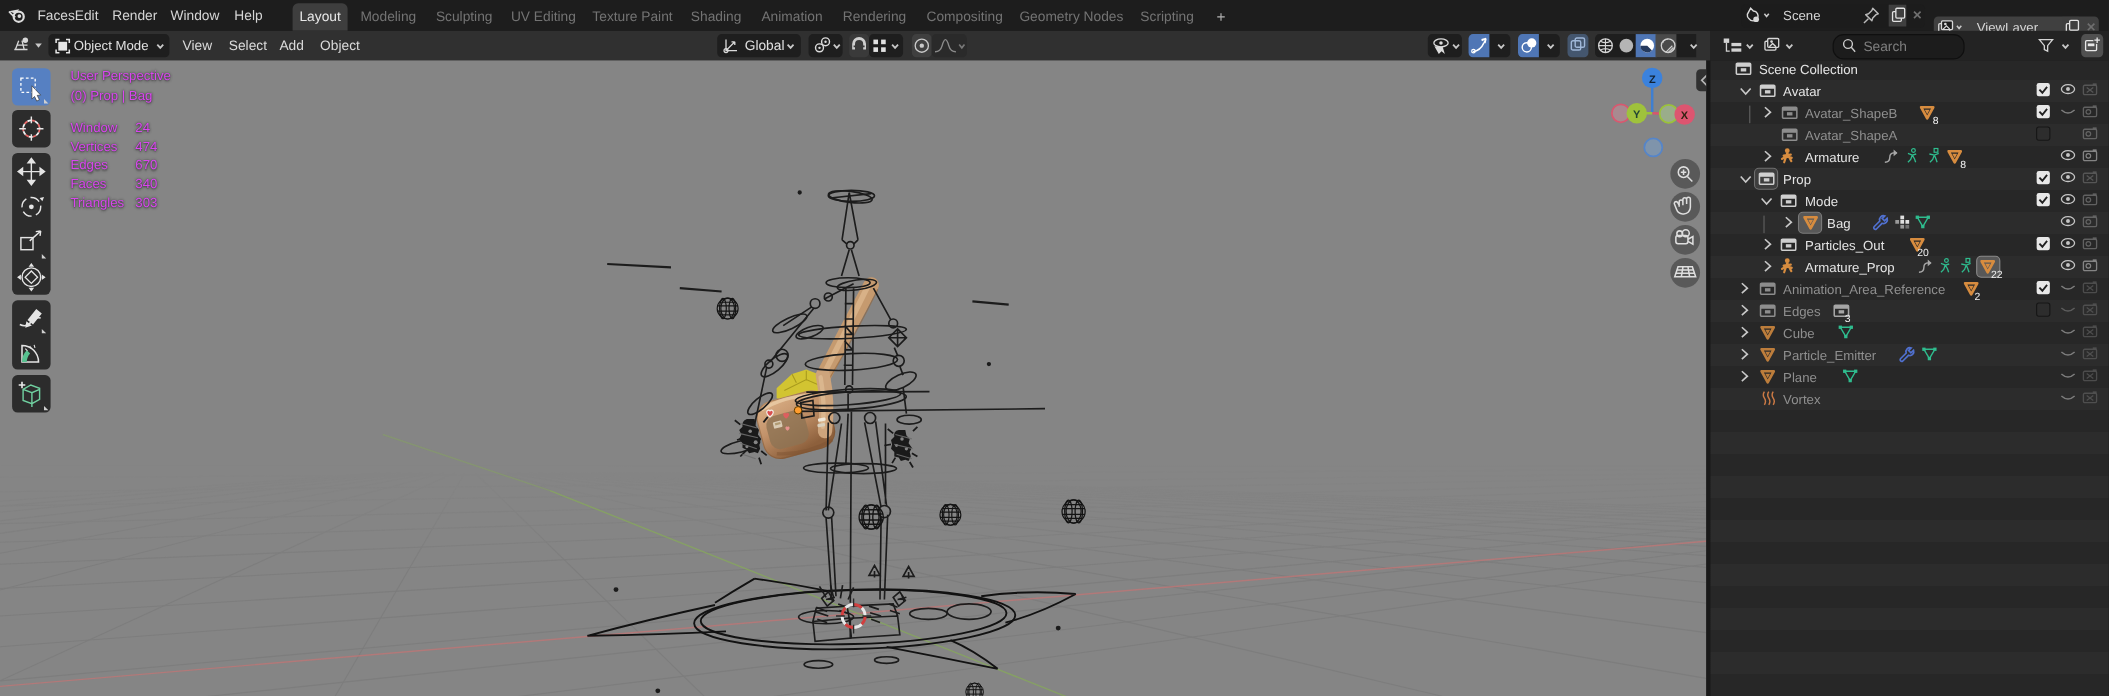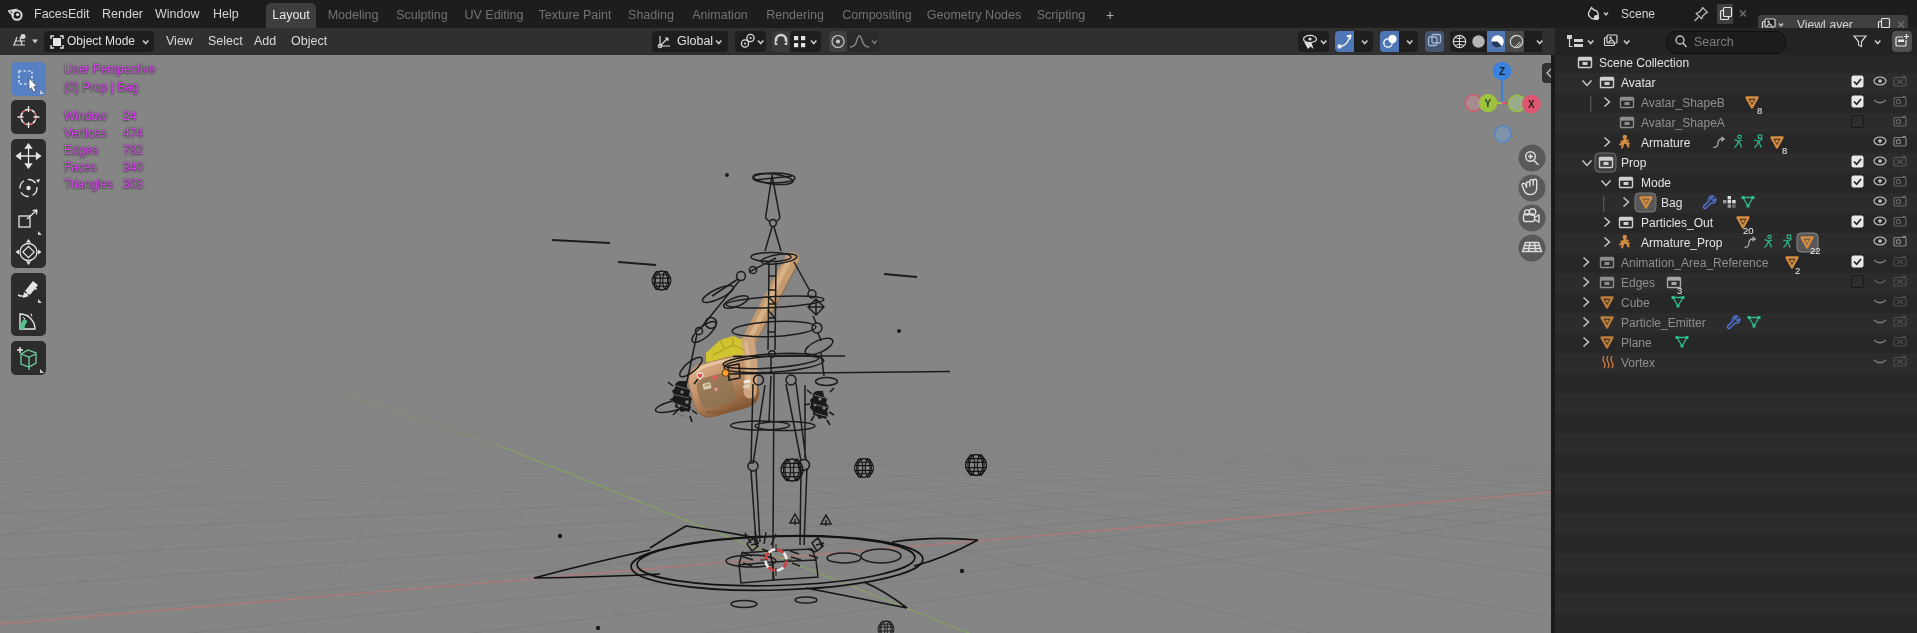--- a/index.html
+++ b/index.html
@@ -745,21 +745,21 @@
  <path d="M1552 68 l-5 5 5 5" stroke="#b5b5b5" stroke-width="1.5" fill="none"></path>
 </svg>
 
 <div class="ovl" style="left:64px;top:62px">User Perspective</div>
 <div class="ovl" style="left:64px;top:80px">(0) Prop | Bag</div>
 <div class="ovl" style="left:64px;top:109px">Window</div>
 <div class="ovl" style="left:123px;top:109px">24</div>
 <div class="ovl" style="left:64px;top:126px">Vertices</div>
 <div class="ovl" style="left:123px;top:126px">474</div>
 <div class="ovl" style="left:64px;top:143px">Edges</div>
-<div class="ovl" style="left:123px;top:143px">782</div>
+<div class="ovl" style="left:123px;top:143px">670</div>
 <div class="ovl" style="left:64px;top:160px">Faces</div>
 <div class="ovl" style="left:123px;top:160px">340</div>
 <div class="ovl" style="left:64px;top:177px">Triangles</div>
 <div class="ovl" style="left:123px;top:177px">303</div>
 
 <div class="tgrp" style="top:62px;height:34px;background:#5680c2">
  <svg width="35" height="34" viewBox="0 0 35 34">
   <rect x="8" y="9" width="13" height="13" fill="none" stroke="#fff" stroke-width="1.2" stroke-dasharray="2.5 2"></rect>
   <path d="M18 16 l8 8.5 -3.2 0.2 2 4 -2.4 1.2 -2 -4.2 -2.4 2.3 z" fill="#fff" stroke="#333" stroke-width="0.6"></path>
   <path d="M29 28 l4 4 -4 0 z" fill="#cfcfcf"></path>

